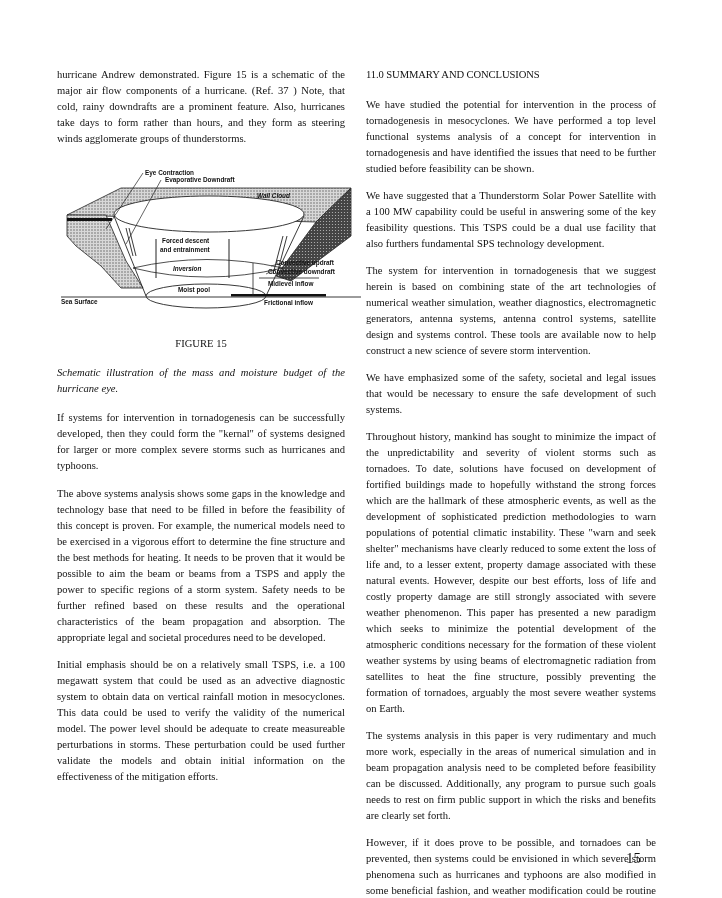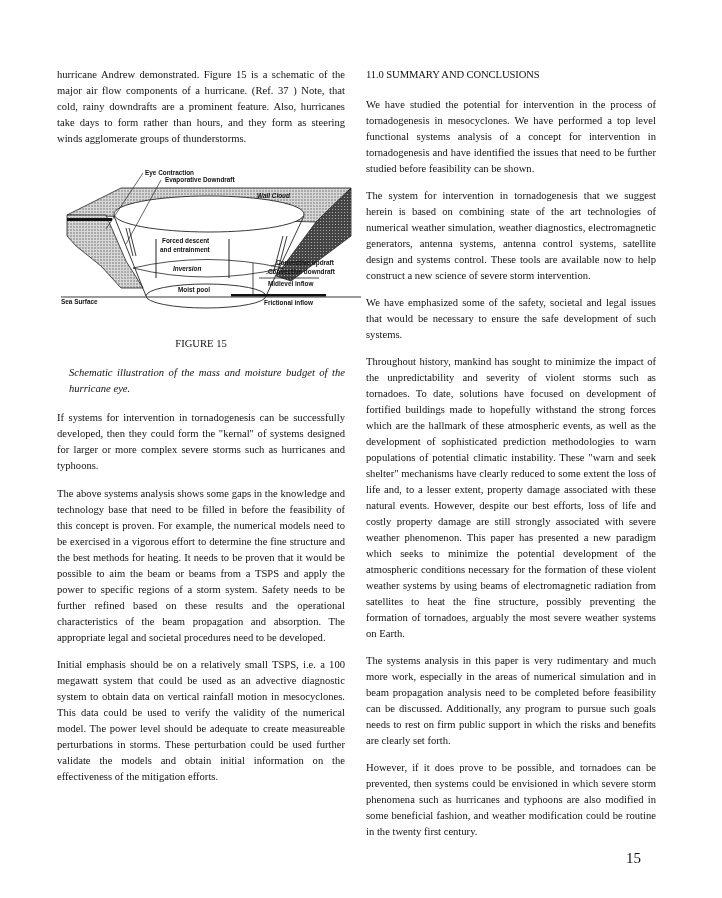--- a/index.html
+++ b/index.html
@@ -5,21 +5,21 @@
   html, body { margin: 0; padding: 0; background: #ffffff; }
   body { width: 722px; height: 898px; position: relative; overflow: hidden;
          font-family: "Liberation Serif", "DejaVu Serif", serif; color: #111; }
   .col { position: absolute; font-size: 10.6px; line-height: 16px; text-align: justify; }
   .col-left { left: 57px; top: 67px; width: 288px; }
   .col-right { left: 366px; top: 67px; width: 290px; }
   p { margin: 0 0 11px 0; }
   .heading { margin: 0 0 12px 0; text-align: left; letter-spacing: -0.1px; }
   .fig-wrap { position: relative; width: 300px; height: 152px; margin: 19px 0 0 4px; }
   .fig-title { text-align: center; margin: 18px 0 13px 0; }
-  .caption { font-style: italic; margin: 0 0 13px 12px; }
+  .caption { font-style: italic; margin: 0 0 13px 0; }
   .page-number { position: absolute; left: 626px; top: 850px; font-size: 15px; font-weight: normal; }
   svg text { font-family: "Liberation Sans", "DejaVu Sans", sans-serif; font-weight: bold; font-size: 6.4px; fill: #111; }
   svg text.ital { font-style: italic; }
 </style>
 </head>
 <body>
 
 <div class="col col-left">
   <p>hurricane Andrew demonstrated. Figure 15 is a schematic of the major air flow components of a hurricane. (Ref. 37 ) Note, that cold, rainy downdrafts are a prominent feature. Also, hurricanes take days to form rather than hours, and they form as steering winds agglomerate groups of thunderstorms.</p>
 
@@ -79,20 +79,21 @@
 
   <p style="margin-bottom:12px;">If systems for intervention in tornadogenesis can be successfully developed, then they could form the "kernal" of systems designed for larger or more complex severe storms such as hurricanes and typhoons.</p>
 
   <p>The above systems analysis shows some gaps in the knowledge and technology base that need to be filled in before the feasibility of this concept is proven. For example, the numerical models need to be exercised in a vigorous effort to determine the fine structure and the best methods for heating.  It needs to be proven that it would be possible to aim the beam or beams from a TSPS and apply the power to specific regions of a storm system. Safety needs to be further refined based on these results and the operational characteristics of the beam propagation and absorption. The appropriate legal and societal procedures need to be developed.</p>
   <p>Initial emphasis should be on a relatively small TSPS, i.e. a 100 megawatt system that could be used  as an advective diagnostic system to obtain data on vertical rainfall motion in mesocyclones.  This data could be used to verify the validity of the numerical model. The power level should be adequate to create measureable  perturbations in storms. These perturbation could be used further validate the models and obtain initial information on the effectiveness of the mitigation efforts.</p>
 </div>
 
 <div class="col col-right">
   <div class="heading" style="margin-bottom:14px;">11.0 SUMMARY AND CONCLUSIONS</div>
   <p>We have studied the potential for intervention in the process of tornadogenesis in mesocyclones. We have performed a top level functional  systems analysis of a concept for intervention in tornadogenesis and have identified the issues that need to be further studied before feasibility can be shown.</p>
+  <p>We have suggested  that a Thunderstorm Solar Power Satellite with a 100 MW capability could be useful in answering some of the key feasibility questions. This TSPS could be a dual use facility that also furthers fundamental SPS technology development.</p>
   <p>The system for intervention in tornadogenesis that we suggest herein is based on combining state of the art technologies of numerical weather simulation, weather diagnostics, electromagnetic generators, antenna systems, antenna control systems, satellite design and systems control. These tools are available now to help construct a new science of severe storm intervention.</p>
   <p>We have emphasized some of the  safety, societal  and legal issues that would be necessary to ensure the safe development of such systems.</p>
   <p>Throughout history, mankind has sought to minimize the impact of the unpredictability and severity of violent storms such as tornadoes.  To date, solutions have focused on development of fortified buildings made to hopefully withstand the strong forces which are the hallmark of these atmospheric events, as well as the development of sophisticated prediction methodologies to warn populations of potential climatic instability.   These "warn and seek shelter" mechanisms have clearly reduced to some extent the loss of life and, to a lesser extent, property damage associated with these natural events.  However, despite our best efforts, loss of life and costly property damage are still strongly associated with severe weather phenomenon. This paper has presented a new paradigm which seeks to  minimize the potential development of the atmospheric conditions necessary for the formation of these violent weather systems by using beams of electromagnetic radiation from satellites to heat the fine structure, possibly preventing the formation of tornadoes, arguably the most severe weather systems on Earth.</p>
   <p>The systems analysis in this paper is very rudimentary and much more work, especially in the areas of numerical simulation and in beam propagation analysis need to be completed before feasibility can be discussed. Additionally, any program to pursue such goals needs to rest on firm public support in which the risks and benefits are clearly set forth.</p>
   <p>However, if it does prove to be possible, and tornadoes can be prevented, then systems could be envisioned in which severe storm phenomena such as hurricanes and typhoons are also modified in some beneficial fashion, and weather modification could be routine in the twenty first century.</p>
 </div>
 
 <div class="page-number">15</div>
 
 </body></html>

